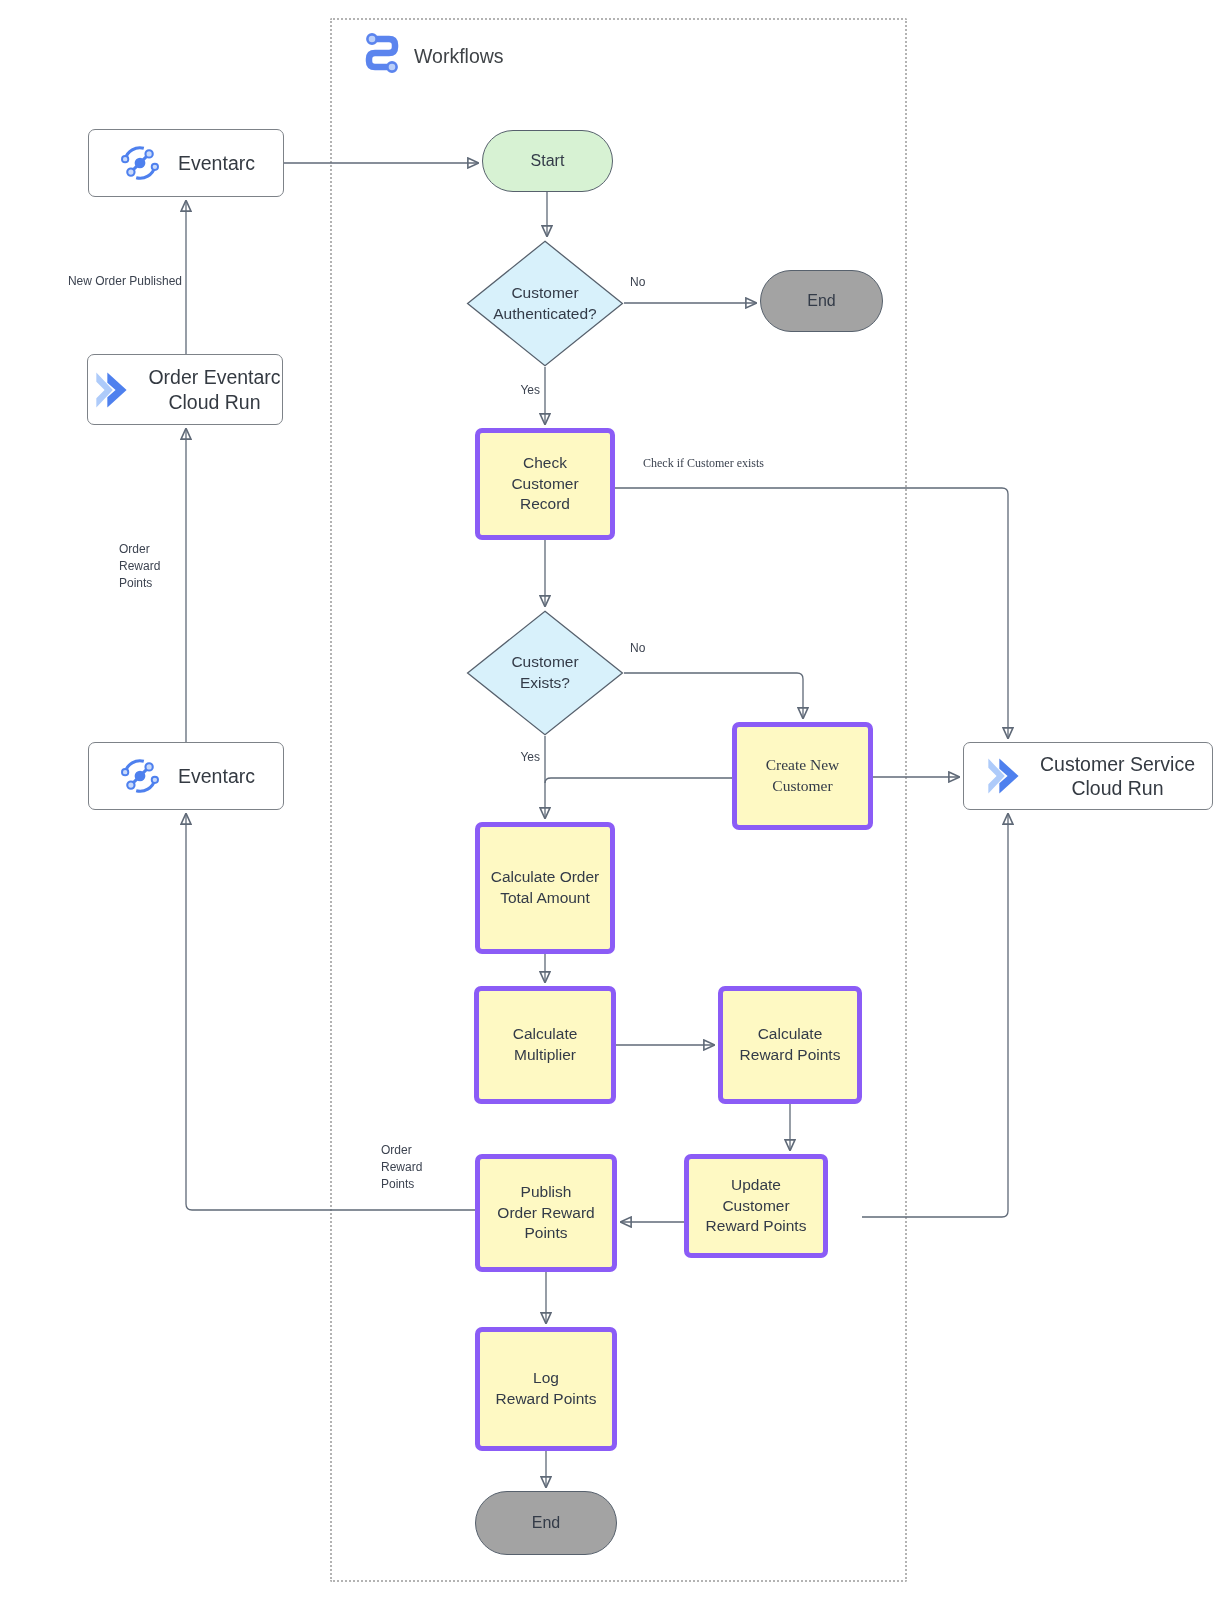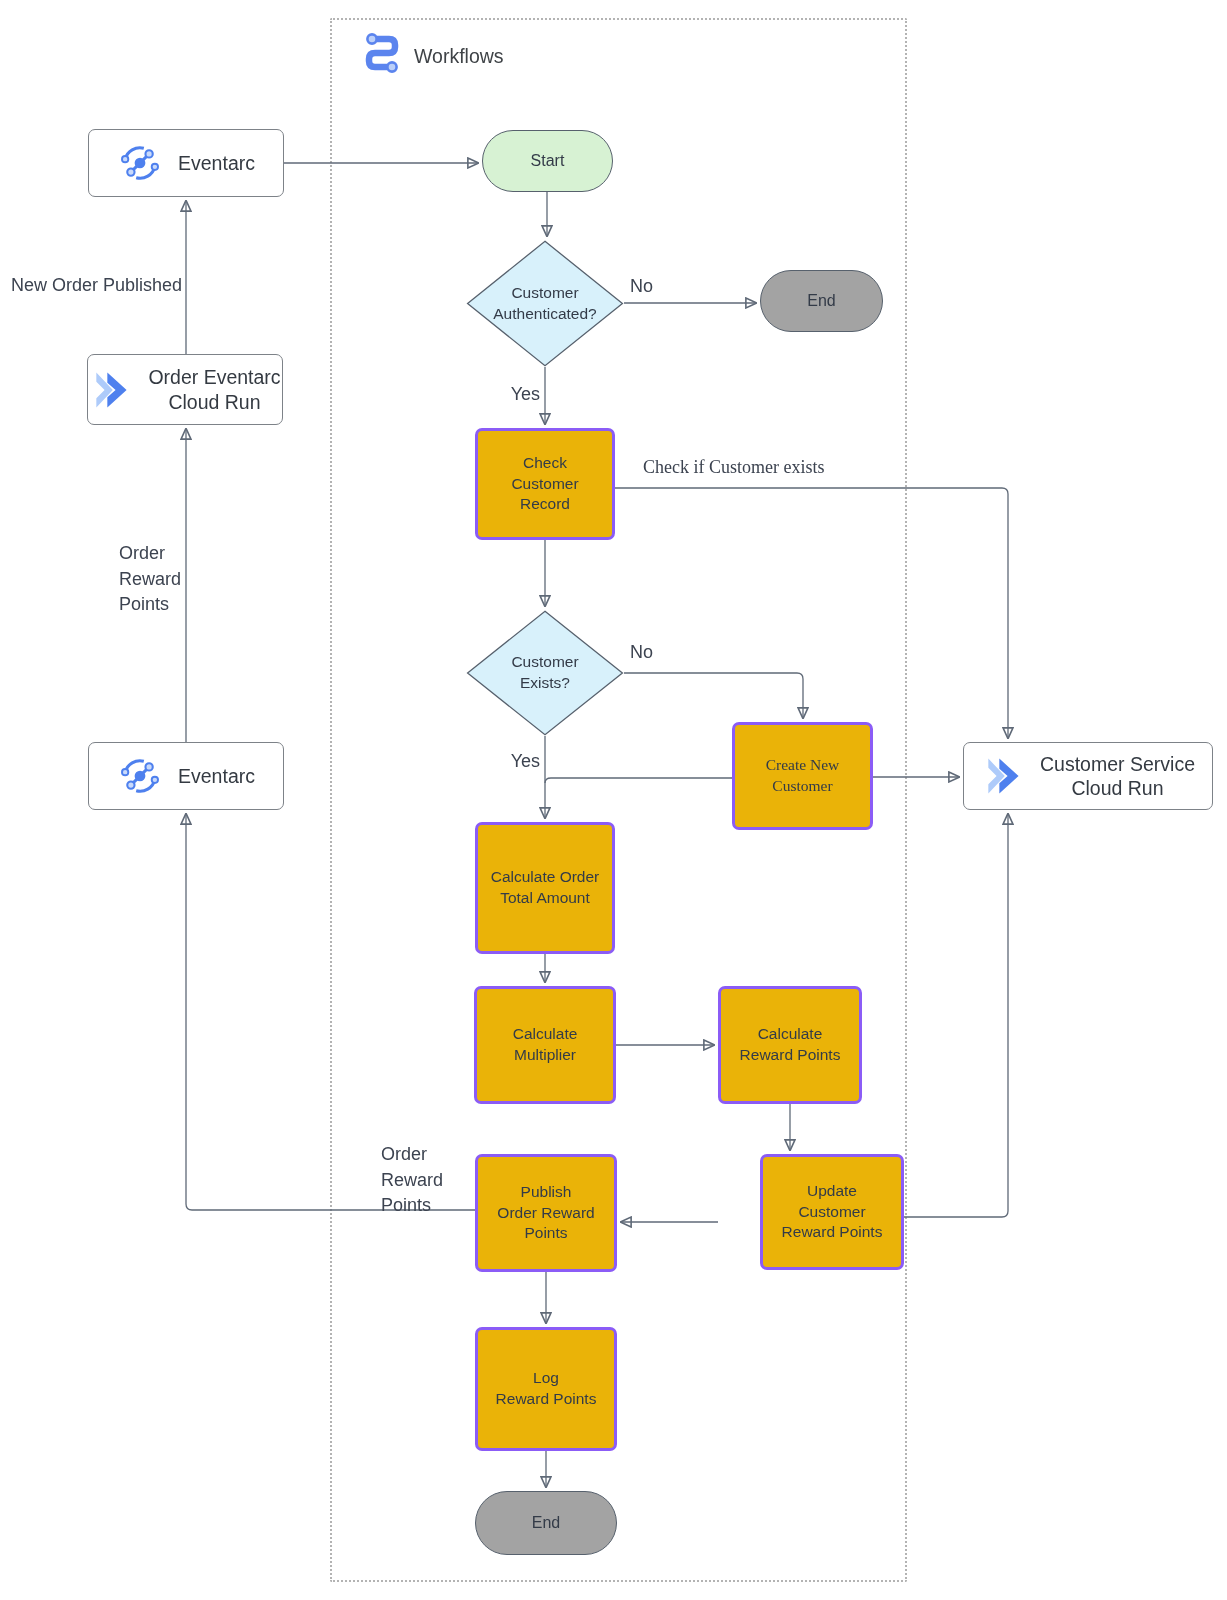--- a/index.html
+++ b/index.html
@@ -8,37 +8,37 @@
   .wf-container { position:absolute; left:330px; top:18px; width:573px; height:1560px;
                   border:2px dotted #b3b3b3; border-radius:2px; }
 
   .wf-header-icon { position:absolute; left:358px; top:30px; width:48px; height:48px; }
   .wf-header-label { position:absolute; left:414px; top:45px; font-size:19.5px; color:#3f4347; }
 
   .node { position:absolute; display:flex; align-items:center; justify-content:center;
           text-align:center; color:#333b48; font-size:15.5px; line-height:1.34; box-sizing:border-box; }
   .nl   { white-space:pre-line; position:relative; }
 
-  .proc { background:#eab308; border:3px solid #8b5cf6; border-radius:7px; }
+  .proc { background:#fef9c3; border:5px solid #8b5cf6; border-radius:7px; }
   .pill { border-radius:32px; font-size:16px; }
   .pill-green { background:#d7f2d3; border:1px solid #57616d; }
   .pill-red   { background:#a3a3a3; border:1px solid #57616d; }
 
   .svc  { background:#ffffff; border:1px solid #7d8288; border-radius:7px;
           font-size:19.5px; color:#343a42; gap:15px; line-height:1.25; }
   .svc .icon { flex:0 0 auto; display:flex; }
 
   .diamond { background:transparent; border:none; }
   .diamond .dsvg { position:absolute; left:0; top:0; width:100%; height:100%; }
   .diamond .dsvg polygon { fill:#d8f1fb; stroke:#57616d; stroke-width:1.3; }
 
   .edges { position:absolute; left:0; top:0; width:1227px; height:1600px; pointer-events:none; }
   .edges path { fill:none; stroke:#5f6977; stroke-width:1.3; }
 
-  .elabel { position:absolute; color:#3c4350; font-size:18px; white-space:pre-line; line-height:1.42; }
+  .elabel { position:absolute; color:#3c4350; font-size:12px; white-space:pre-line; line-height:1.42; }
   .ta-r { text-align:right; }
 </style>
 </head>
 <body>
 
 <div class="canvas">
 
   <div class="wf-container"></div>
 
   <div class="wf-header-icon">
@@ -184,21 +184,21 @@
 Total Amount</span>
   </div>
   <div class="node proc" style="left:474px; top:986px; width:142px; height:118px;">
     <span class="nl">Calculate
 Multiplier</span>
   </div>
   <div class="node proc" style="left:718px; top:986px; width:144px; height:118px;">
     <span class="nl">Calculate
 Reward Points</span>
   </div>
-  <div class="node proc" style="left:760px; top:1154px; width:144px; height:116px;text-align:center;">
+  <div class="node proc" style="left:684px; top:1154px; width:144px; height:104px;text-align:center;">
     <span class="nl">Update
 Customer
 Reward Points</span>
   </div>
   <div class="node proc" style="left:475px; top:1154px; width:142px; height:118px;">
     <span class="nl">Publish
 Order Reward
 Points</span>
   </div>
   <div class="node proc" style="left:475px; top:1327px; width:142px; height:124px;">

